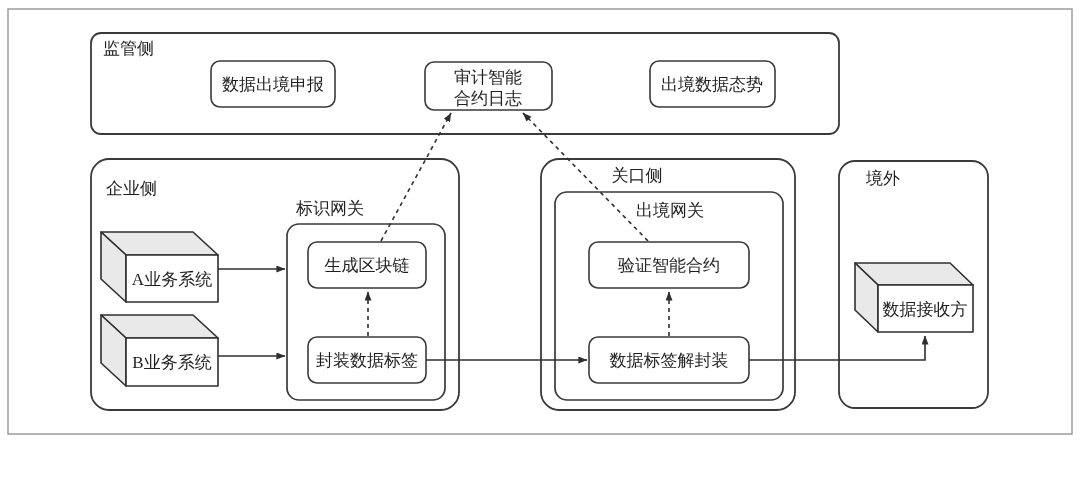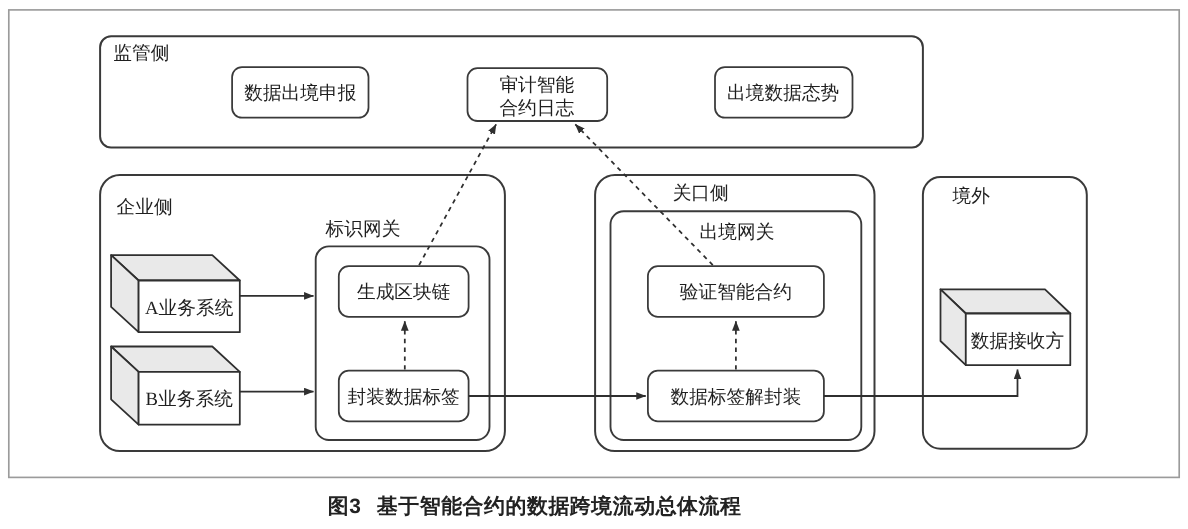--- a/index.html
+++ b/index.html
@@ -107,16 +107,13 @@
   <line x1="218" y1="356" x2="285" y2="356" stroke="#2f2f2f" stroke-width="1.6" marker-end="url(#arrow)"></line>
   <line x1="426" y1="360" x2="587" y2="360" stroke="#2f2f2f" stroke-width="1.6" marker-end="url(#arrow)"></line>
   <polyline points="749,360 925,360 925,336" fill="none" stroke="#2f2f2f" stroke-width="1.6" marker-end="url(#arrow)"></polyline>
 
   <line x1="368" y1="336" x2="368" y2="292" stroke="#2f2f2f" stroke-width="1.6" stroke-dasharray="4 4" marker-end="url(#arrow)"></line>
   <line x1="669" y1="336" x2="669" y2="292" stroke="#2f2f2f" stroke-width="1.6" stroke-dasharray="4 4" marker-end="url(#arrow)"></line>
   <line x1="381" y1="241" x2="451" y2="113" stroke="#2f2f2f" stroke-width="1.6" stroke-dasharray="4 4" marker-end="url(#arrow)"></line>
   <line x1="648" y1="241" x2="523" y2="113" stroke="#2f2f2f" stroke-width="1.6" stroke-dasharray="4 4" marker-end="url(#arrow)"></line>
 </svg>
 
-  <div class="caption">
-    <span class="cap-label">图3</span><span>基于智能合约的数据跨境流动总体流程</span>
-  </div>
 </div>
 
 </body></html>

